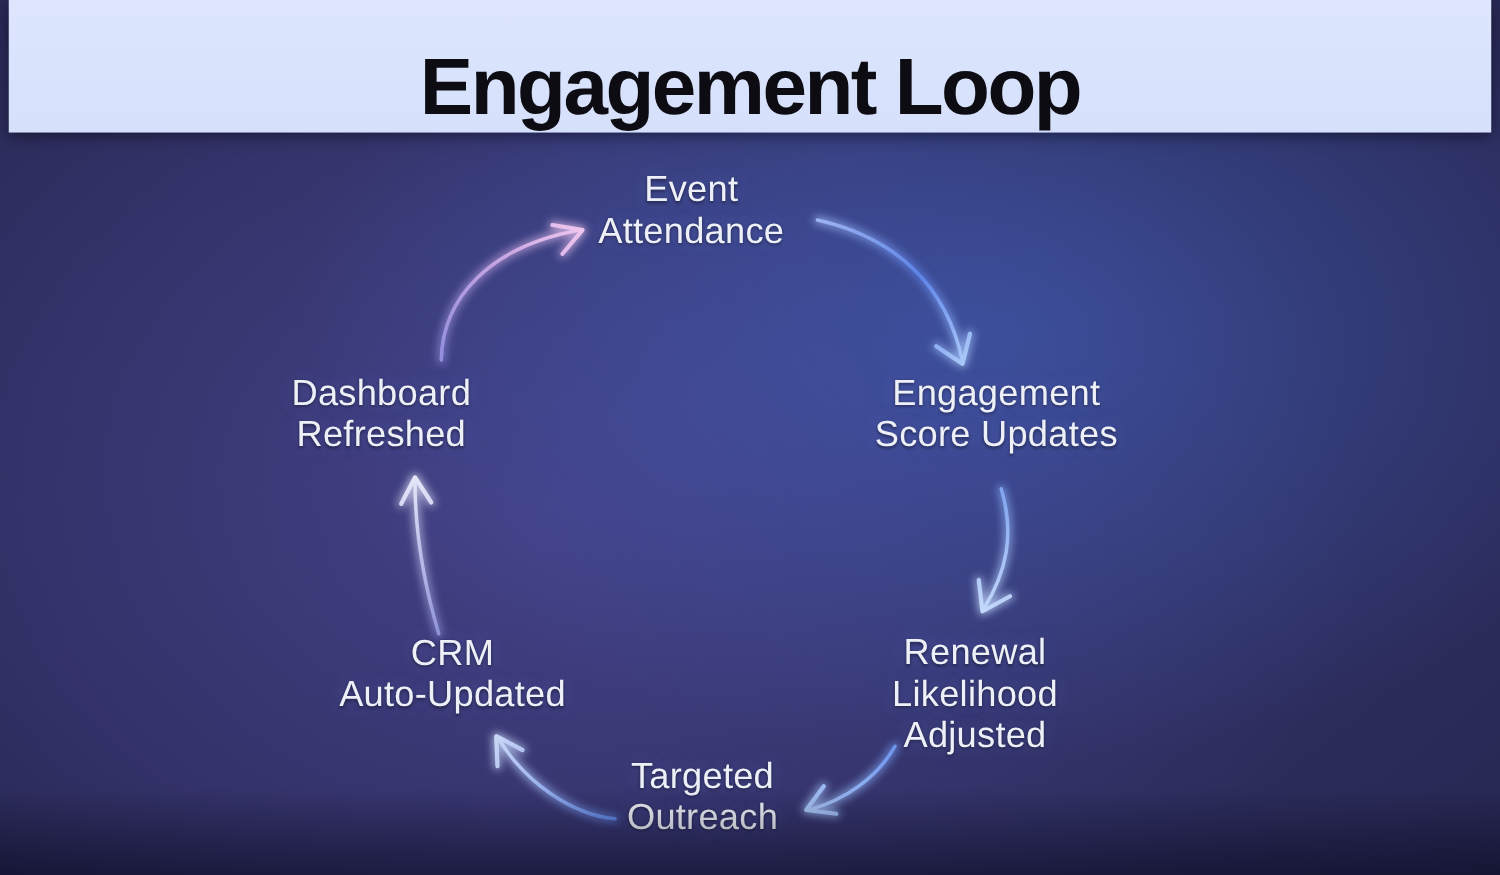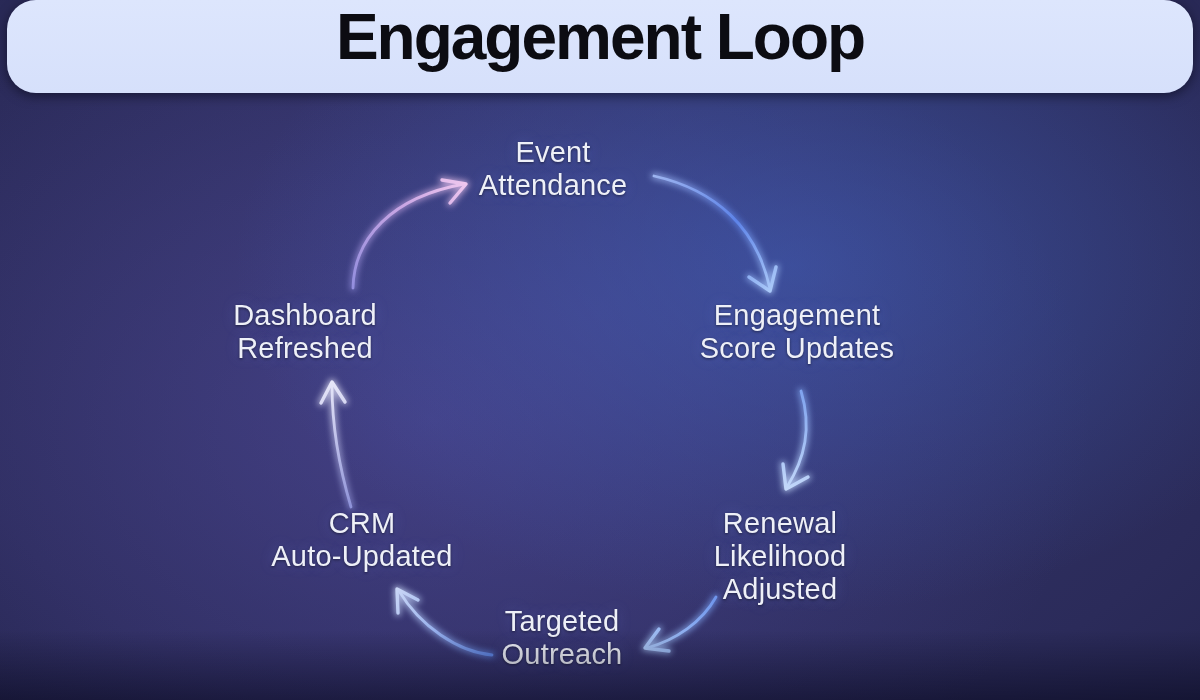--- a/index.html
+++ b/index.html
@@ -15,25 +15,24 @@
       radial-gradient(1000px 720px at 36% 60%, rgba(92,82,175,0.42), rgba(92,82,175,0) 66%),
       radial-gradient(1500px 1000px at 50% 44%, #36386f 0%, #2b2b5a 45%, #1d1e42 76%, #141633 100%);
   }
   .vignette{
     position:absolute;inset:0;pointer-events:none;
     background:
       linear-gradient(to bottom, rgba(0,0,12,0) 90%, rgba(0,0,16,0.45) 100%),
       radial-gradient(1600px 1100px at 50% 42%, rgba(0,0,0,0) 55%, rgba(5,6,24,0.42) 100%);
   }
   .banner{
-    position:absolute;top:0;left:7px;right:7px;height:93px;
+    position:absolute;top:0;left:7px;right:7px;height:106px;
     background:linear-gradient(#dde6fd,#d6e0fb);
-    display:flex;align-items:flex-start;justify-content:center;
+    display:flex;align-items:flex-end;justify-content:center;
     box-shadow:0 3px 12px rgba(0,0,10,0.5);
-    border-radius:29px;
   }
   .banner h1{
     margin:0;font-size:64px;font-weight:700;letter-spacing:-2px;
     color:#0c0c12;
   }
   .arrows{position:absolute;left:0;top:0;}
   .node{
     position:absolute;transform:translate(-50%,-50%);
     color:#eef0f8;font-size:29px;line-height:33px;font-weight:400;
     text-align:center;white-space:pre-line;letter-spacing:0.2px;

